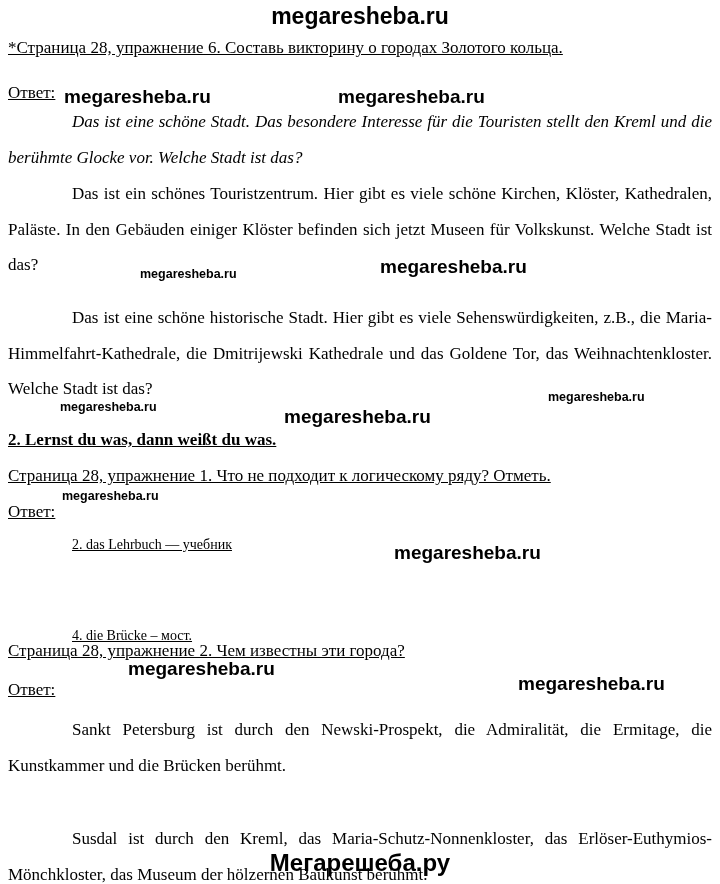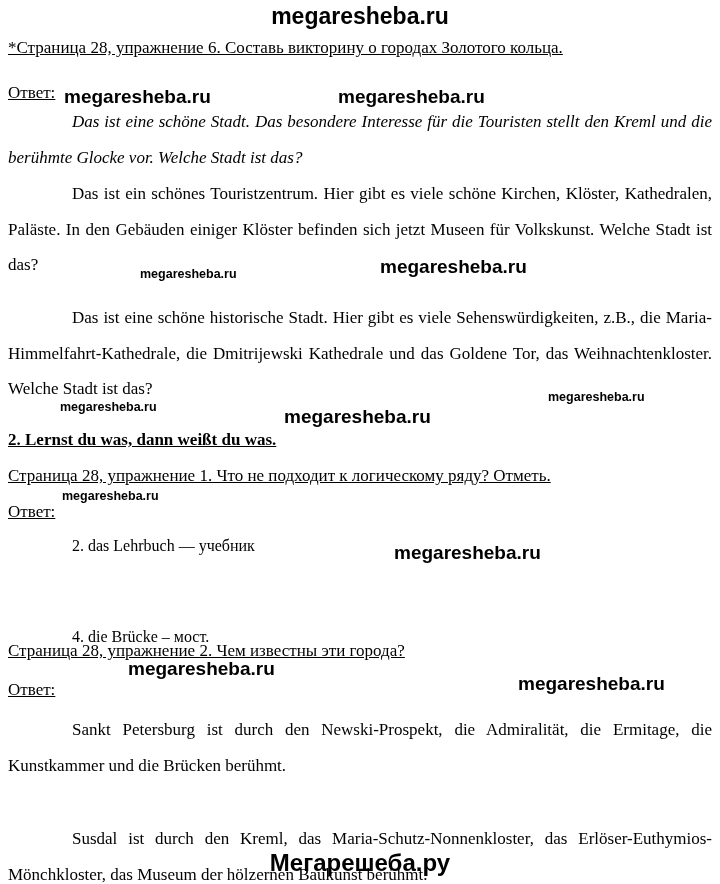--- a/index.html
+++ b/index.html
@@ -41,22 +41,23 @@
     text-align: justify;
     text-indent: 64px;
     margin: 0;
   }
   .section-heading {
     font-size: 17px;
     font-weight: bold;
     text-decoration: underline;
   }
   .list-item {
-    font-size: 16px;
+    font-size: 14px;
     padding-left: 64px;
+    text-decoration: underline;
   }
   .wm {
     position: absolute;
     font-family: "Liberation Sans", sans-serif;
     font-weight: bold;
     font-size: 19px;
     color: #000000;
     white-space: nowrap;
   }
   .wm-sm {

